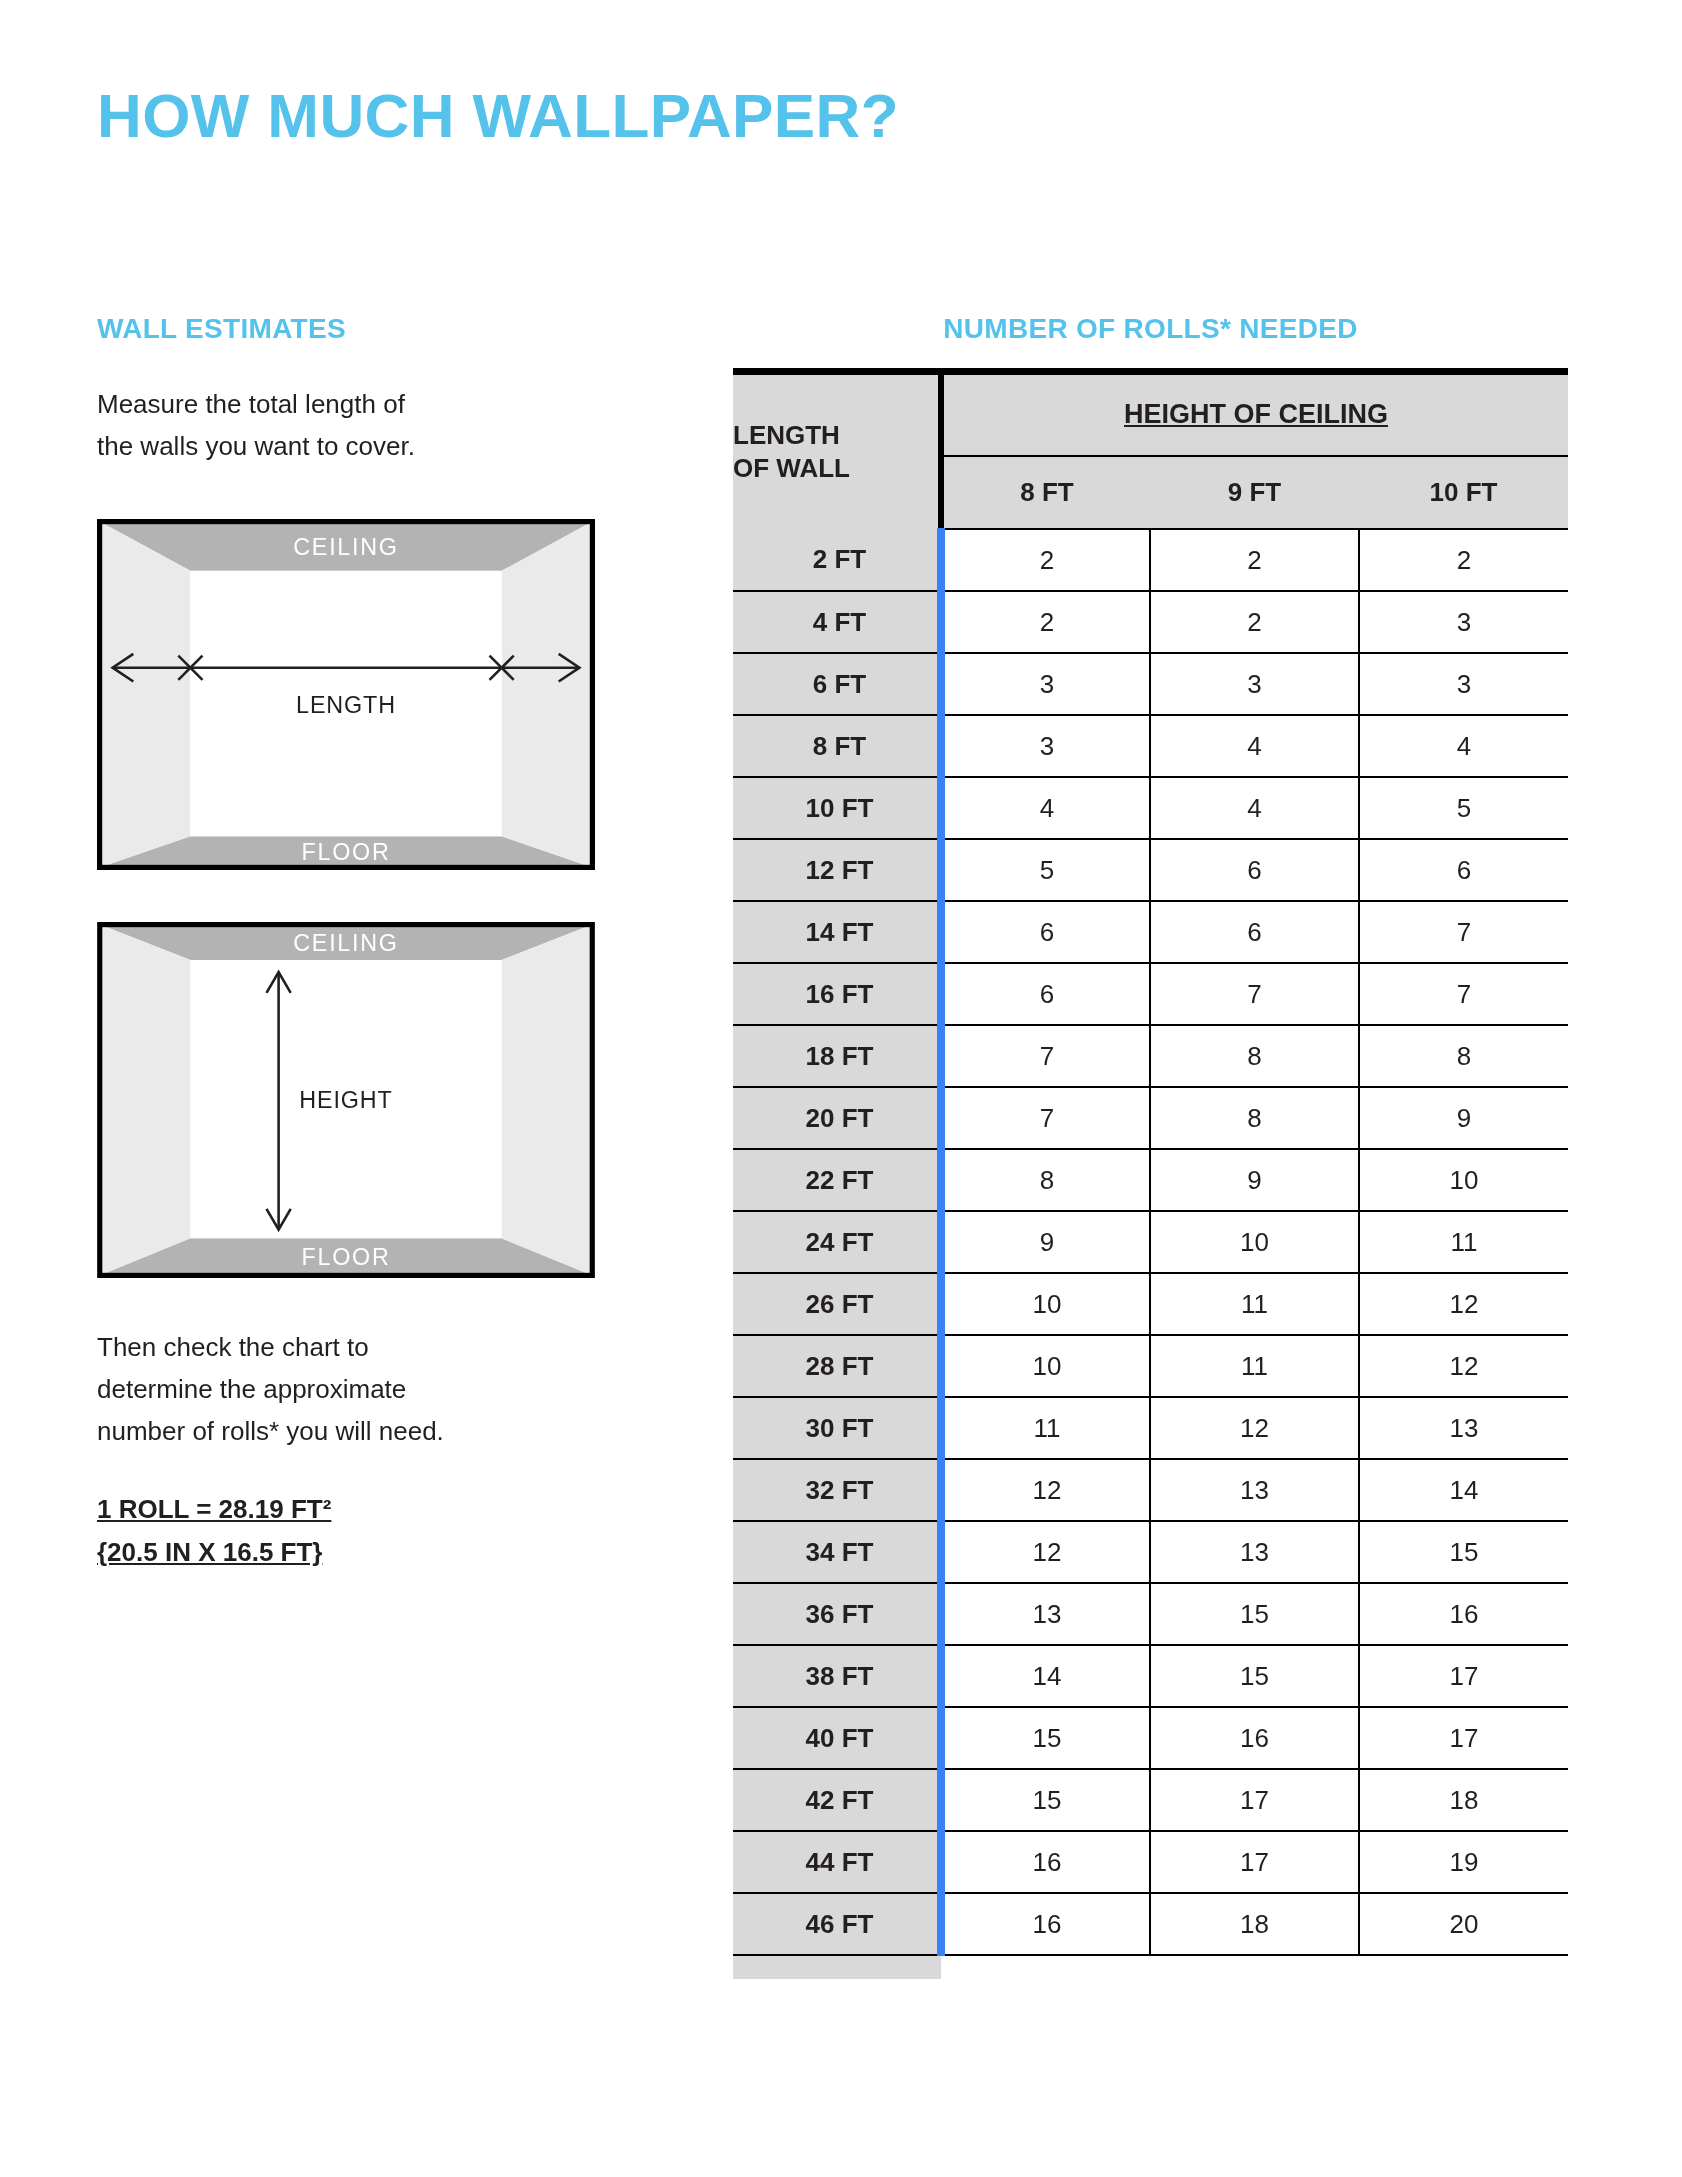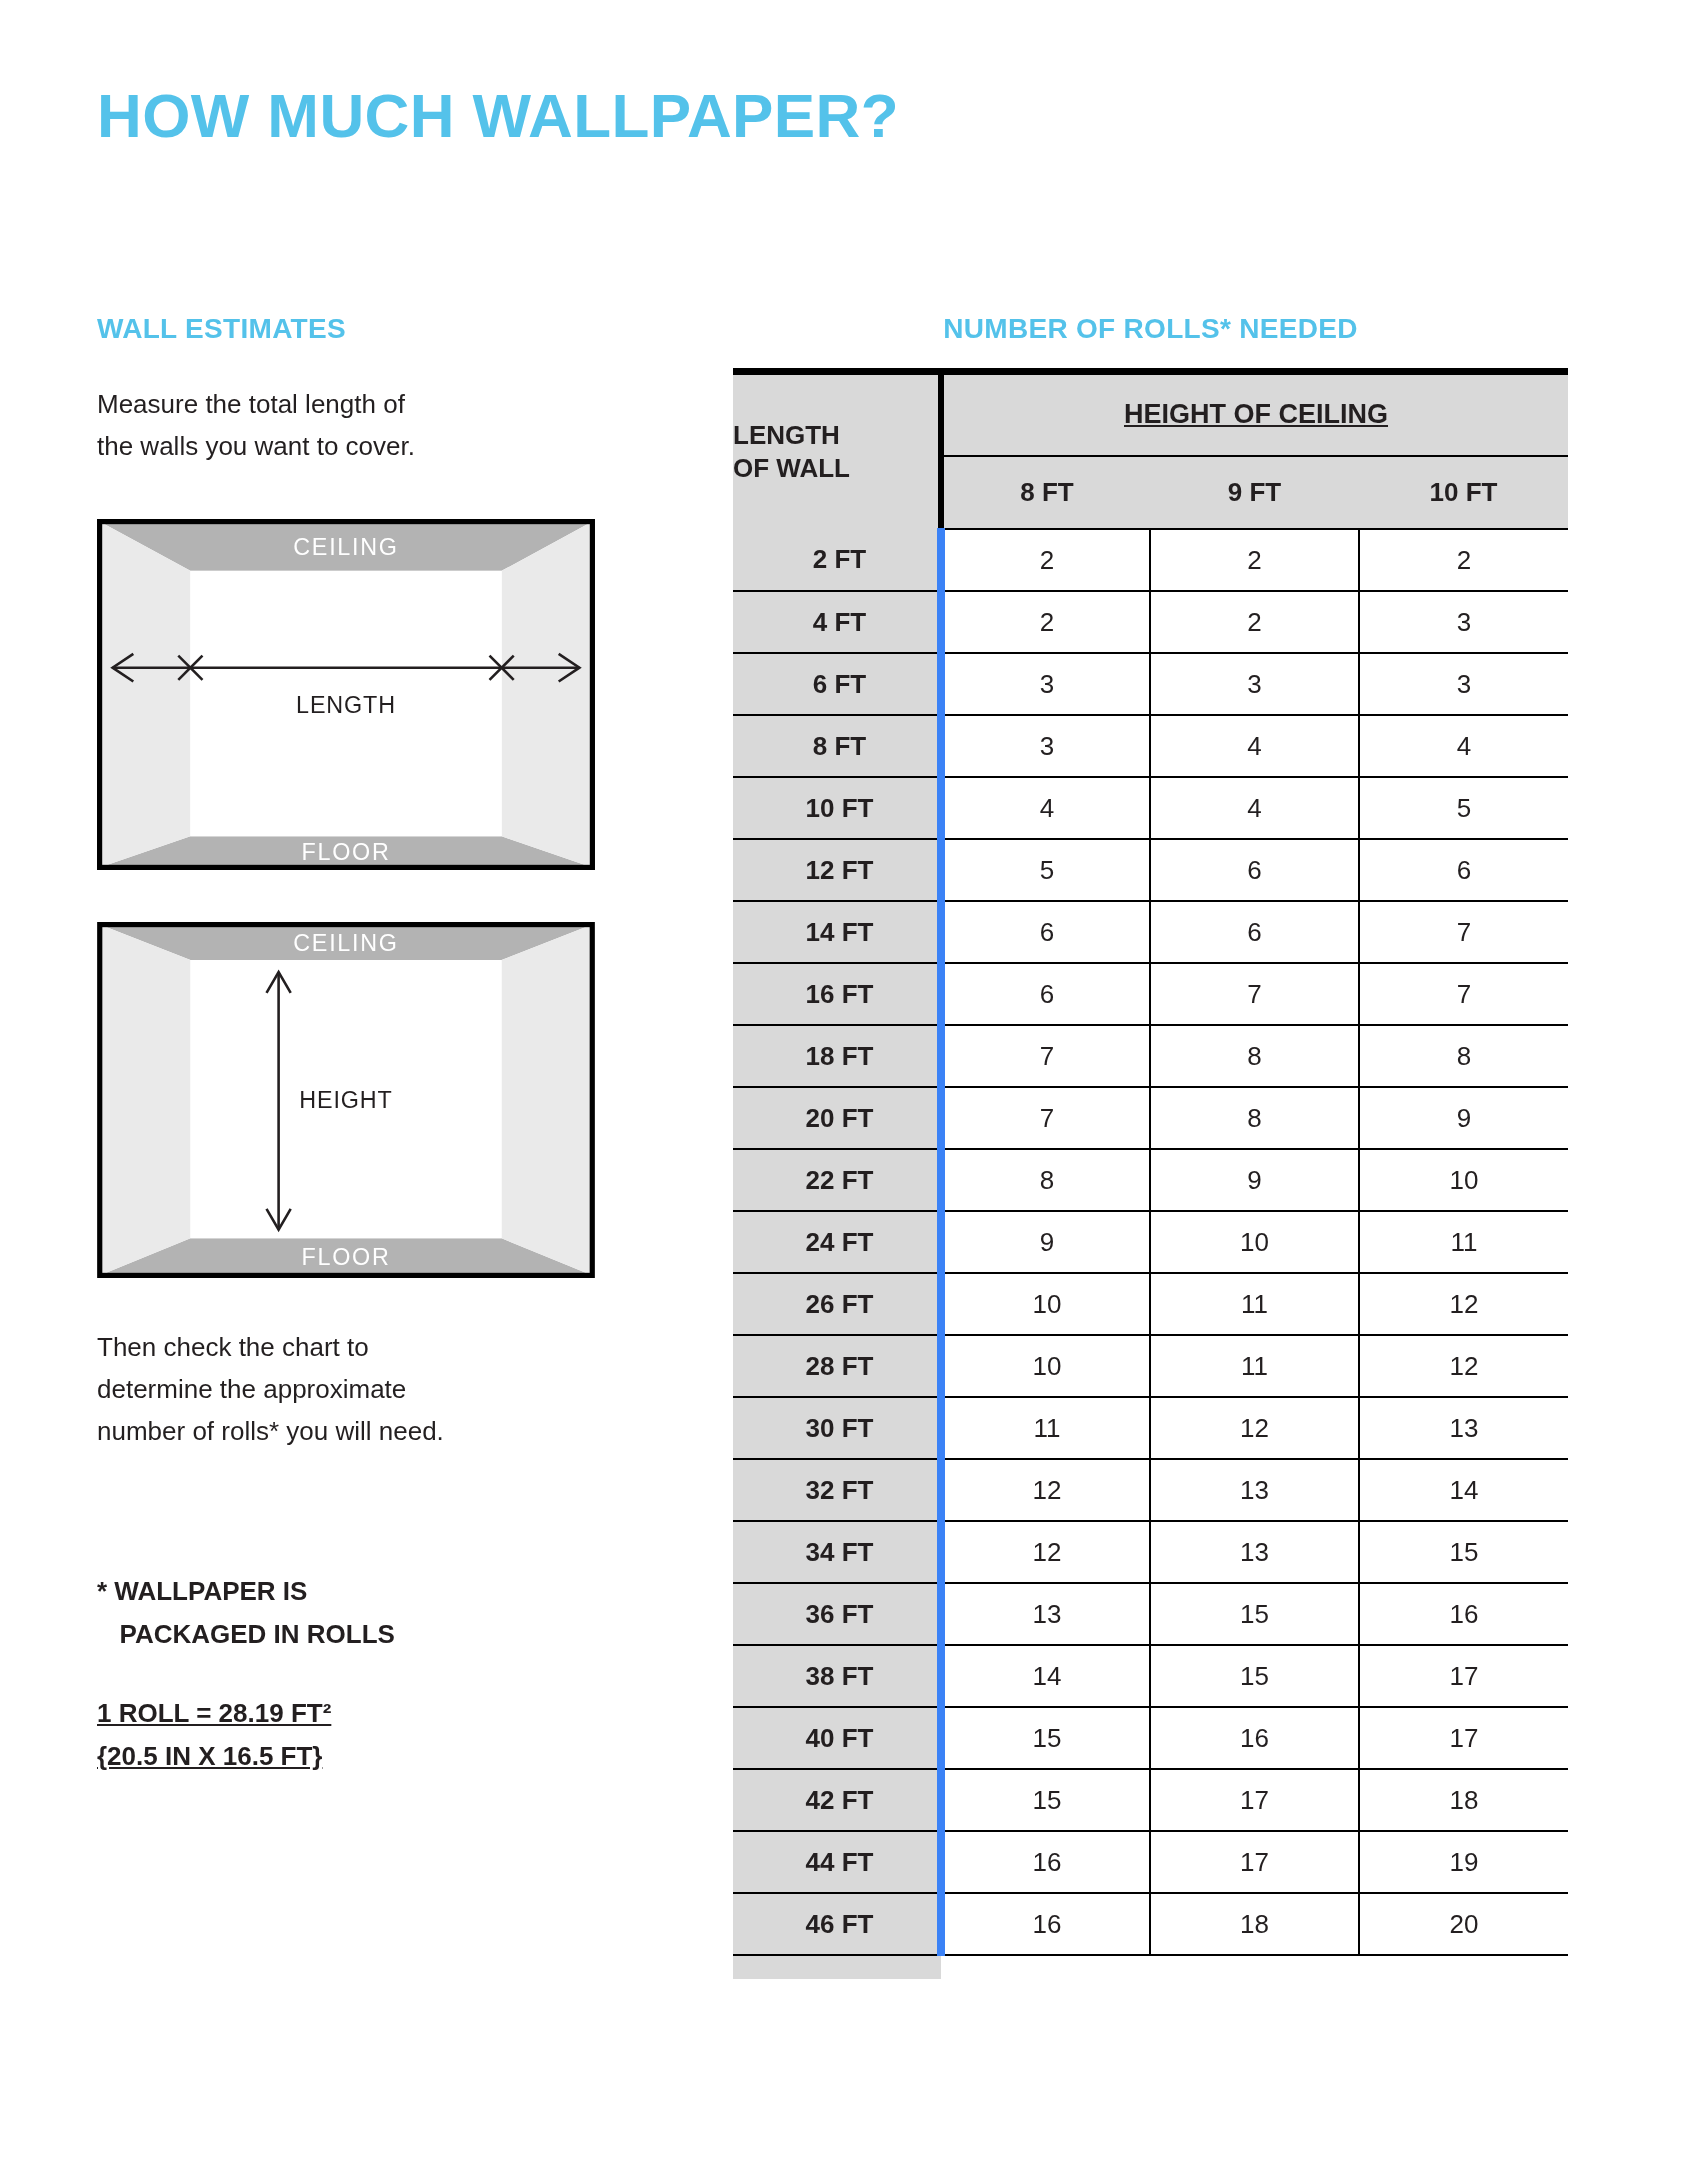--- a/index.html
+++ b/index.html
@@ -113,24 +113,20 @@
     </g>
     <text class="band-text" x="288" y="33" text-anchor="middle">CEILING</text>
     <text class="band-text" x="288" y="397" text-anchor="middle">FLOOR</text>
     <text class="dim-text" x="234" y="215" text-anchor="start">HEIGHT</text>
   </svg>
 
   <p class="step step-3">Then check the chart to
 determine the approximate
 number of rolls* you will need.</p>
 
-  <div class="footnote">
-    <span>* WALLPAPER IS</span>
-    <span class="indent">PACKAGED IN ROLLS</span>
-  </div>
 
   <div class="roll-size">
     <span>1 ROLL = 28.19 FT²</span>
     <span>{20.5 IN X 16.5 FT}</span>
   </div>
 
 </div>
 
 <div class="right-col">
 

